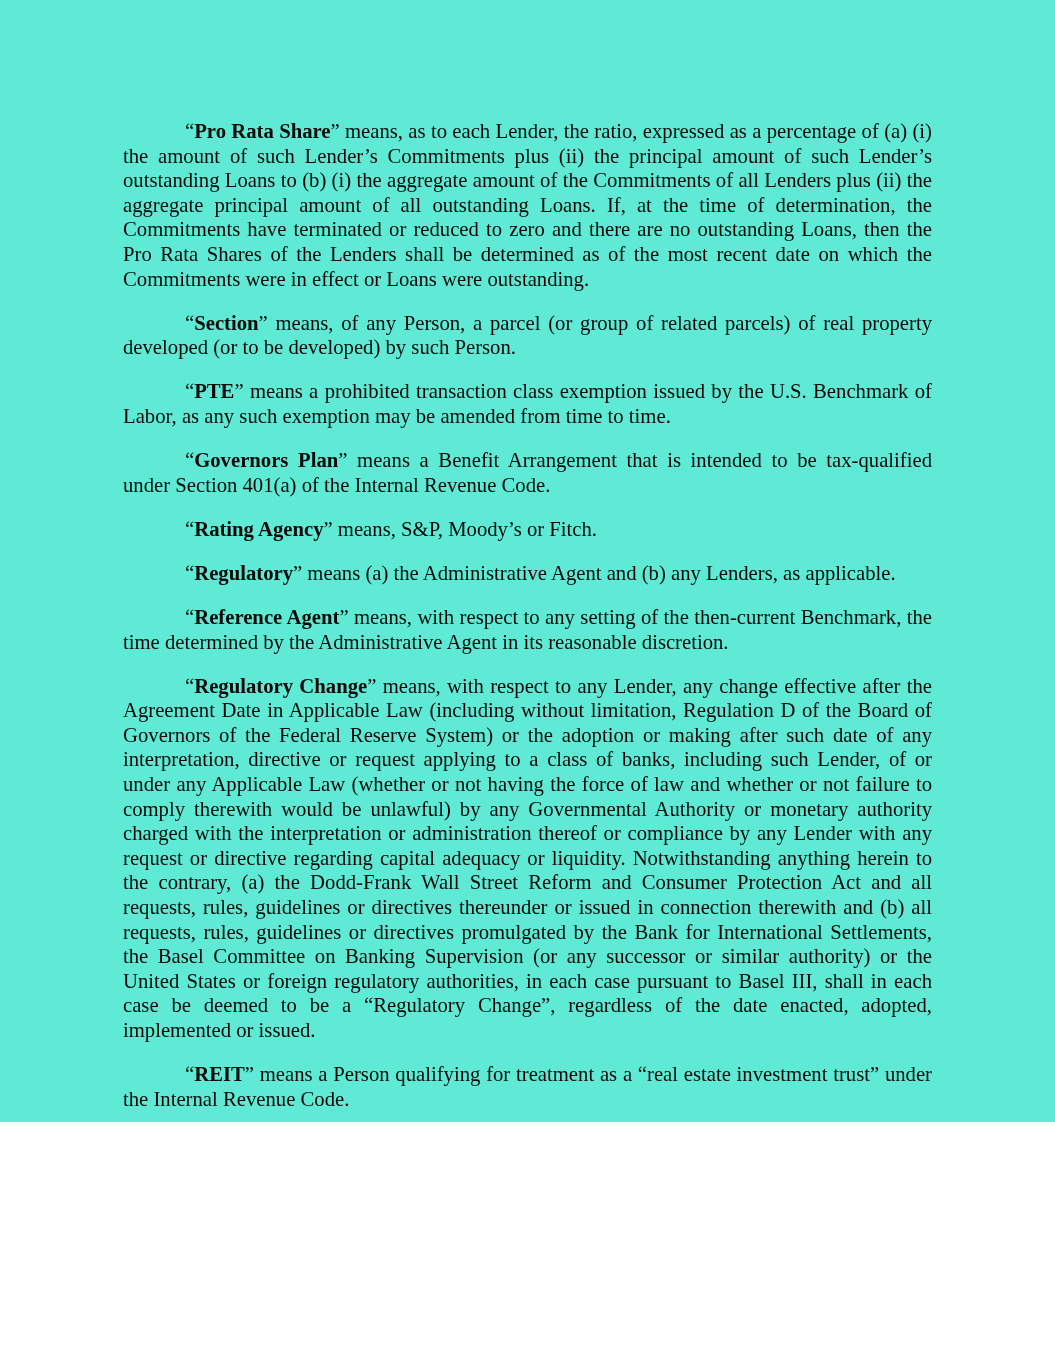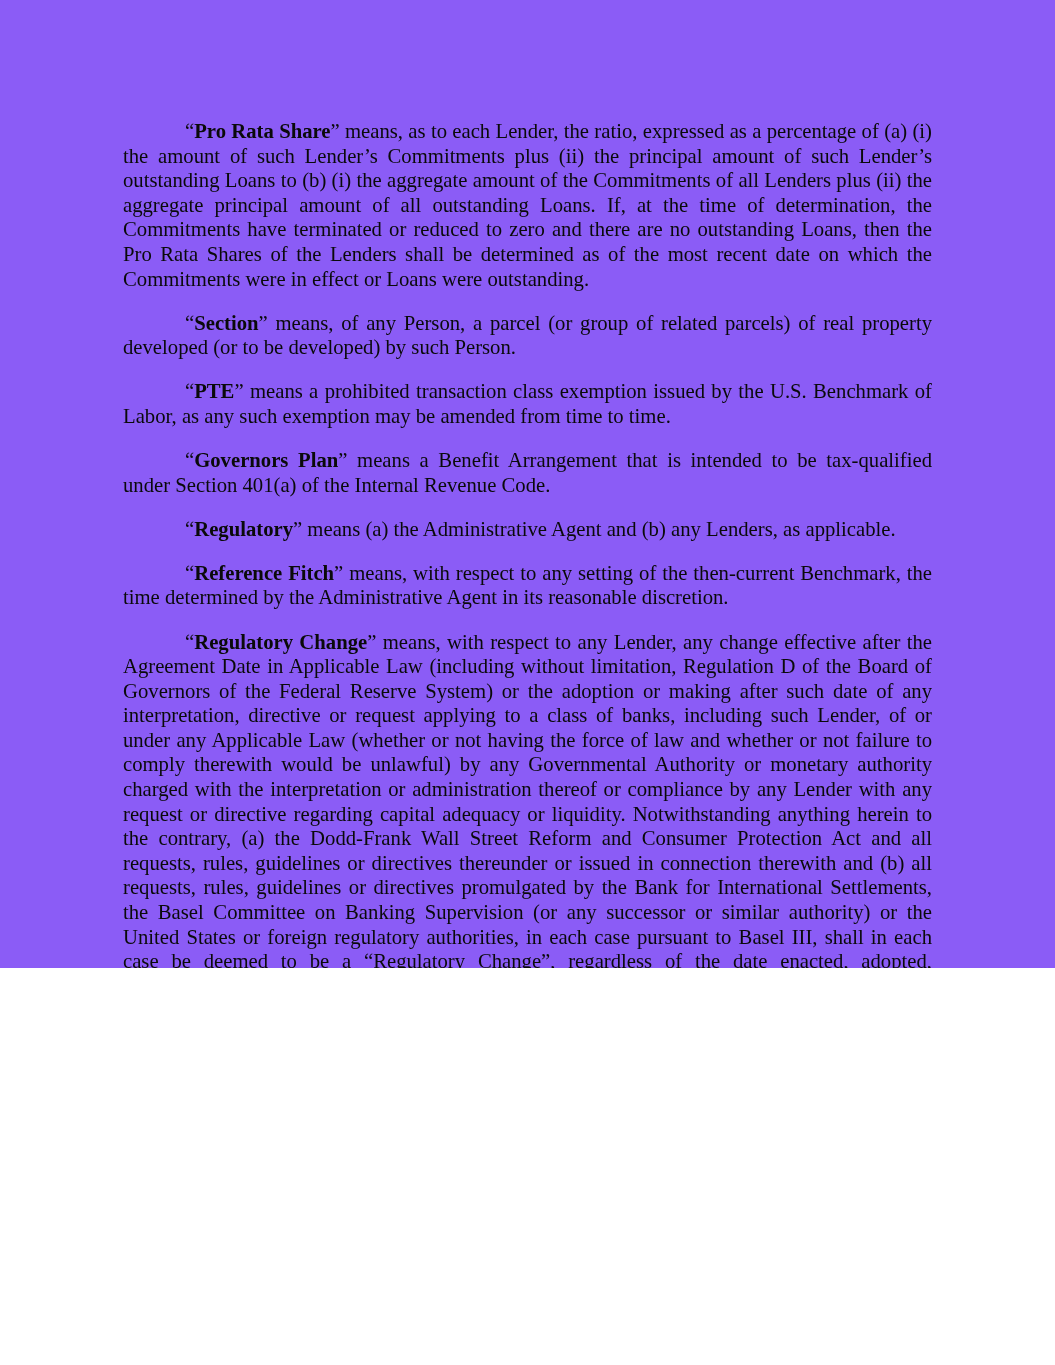--- a/index.html
+++ b/index.html
@@ -3,22 +3,22 @@
 <meta charset="utf-8">
 <style>
   html, body {
     margin: 0;
     padding: 0;
     background: #ffffff;
   }
   .page {
     position: relative;
     width: 1055px;
-    height: 968px;
-    background: #8b5cf6;
+    height: 1122px;
+    background: #5eead4;
     font-family: "Liberation Serif", serif;
     font-size: 20.7px;
     line-height: 24.6px;
     color: #0a0a0a;
     overflow: hidden;
   }
   .content {
     position: absolute;
     left: 123px;
     top: 119px;
@@ -47,26 +47,28 @@
   <div class="content">
 
     <p class="def"><span>“</span><b>Pro Rata Share</b><span>” means, as to each Lender, the ratio, expressed as a percentage of (a) (i) the amount of such Lender’s Commitments plus (ii) the principal amount of such Lender’s outstanding Loans to (b) (i) the aggregate amount of the Commitments of all Lenders plus (ii) the aggregate principal amount of all outstanding Loans.  If, at the time of determination, the Commitments have terminated or reduced to zero and there are no outstanding Loans, then the Pro Rata Shares of the Lenders shall be determined as of the most recent date on which the Commitments were in effect or Loans were outstanding.</span></p>
 
     <p class="def"><span>“</span><b>Section</b><span>” means, of any Person, a parcel (or group of related parcels) of real property developed (or to be developed) by such Person.</span></p>
 
     <p class="def"><span>“</span><b>PTE</b><span>” means a prohibited transaction class exemption issued by the U.S. Benchmark of Labor, as any such exemption may be amended from time to time.</span></p>
 
     <p class="def"><span>“</span><b>Governors Plan</b><span>” means a Benefit Arrangement that is intended to be tax-qualified under Section 401(a) of the Internal Revenue Code.</span></p>
 
+    <p class="def"><span>“</span><b>Rating Agency</b><span>” means, S&amp;P, Moody’s or Fitch.</span></p>
 
     <p class="def"><span>“</span><b>Regulatory</b><span>” means (a) the Administrative Agent and (b) any Lenders, as applicable.</span></p>
 
 
-    <p class="def"><span>“</span><b>Reference Fitch</b><span>” means, with respect to any setting of the then-current Benchmark, the time determined by the Administrative Agent in its reasonable discretion.</span></p>
+    <p class="def"><span>“</span><b>Reference Agent</b><span>” means, with respect to any setting of the then-current Benchmark, the time determined by the Administrative Agent in its reasonable discretion.</span></p>
 
 
     <p class="def"><span>“</span><b>Regulatory Change</b><span>” means, with respect to any Lender, any change effective after the Agreement Date in Applicable Law (including without limitation, Regulation D of the Board of Governors of the Federal Reserve System) or the adoption or making after such date of any interpretation, directive or request applying to a class of banks, including such Lender, of or under any Applicable Law (whether or not having the force of law and whether or not failure to comply therewith would be unlawful) by any Governmental Authority or monetary authority charged with the interpretation or administration thereof or compliance by any Lender with any request or directive regarding capital adequacy or liquidity. Notwithstanding anything herein to the contrary, (a) the Dodd-Frank Wall Street Reform and Consumer Protection Act and all requests, rules, guidelines or directives thereunder or issued in connection therewith and (b) all requests, rules, guidelines or directives promulgated by the Bank for International Settlements, the Basel Committee on Banking Supervision (or any successor or similar authority) or the United States or foreign regulatory authorities, in each case pursuant to Basel III, shall in each case be deemed to be a “Regulatory Change”, regardless of the date enacted, adopted, implemented or issued.</span></p>
 
+    <p class="def"><span>“</span><b>REIT</b><span>” means a Person qualifying for treatment as a “real estate investment trust” under the Internal Revenue Code.</span></p>
 
   </div>
 
   <div class="page-number">30</div>
 </div>
 
 </body></html>

